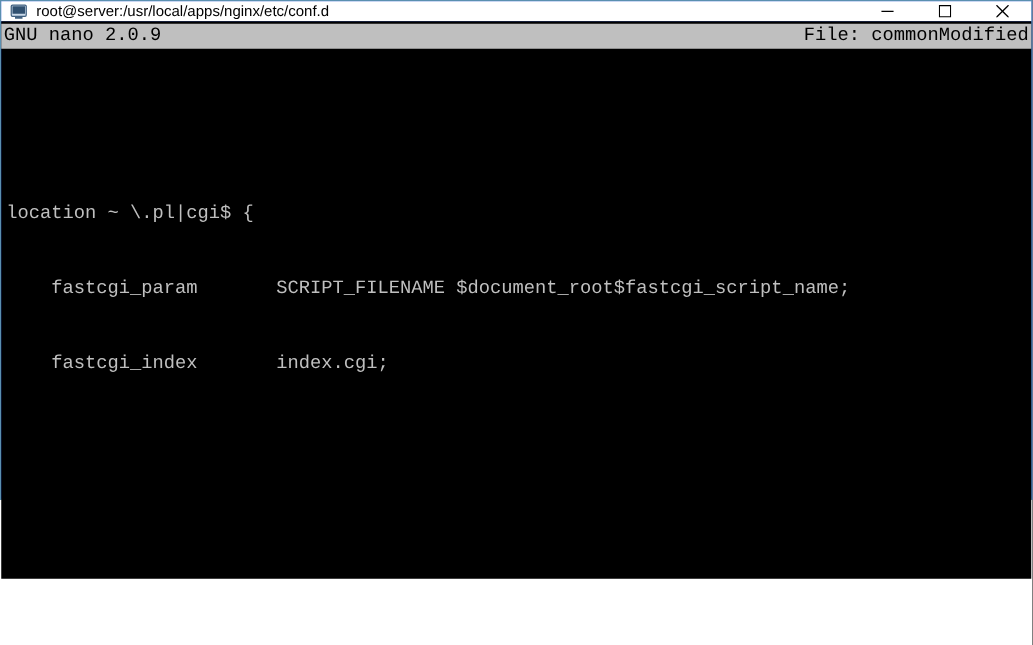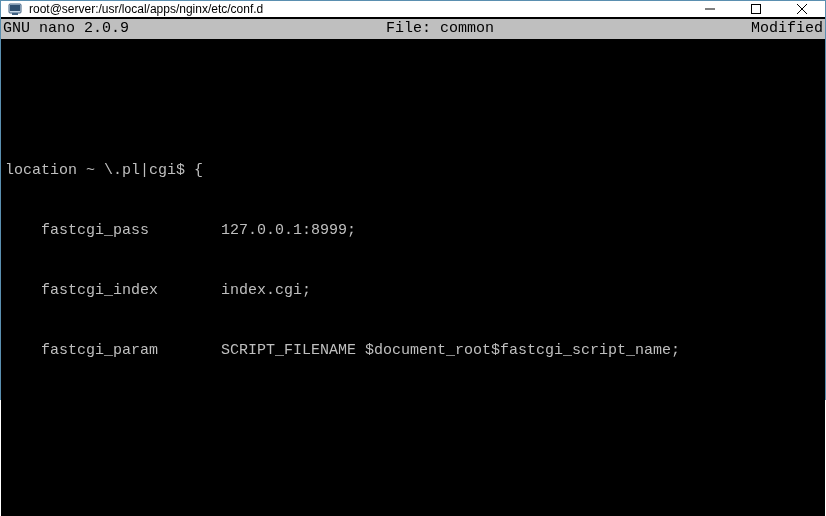--- a/index.html
+++ b/index.html
@@ -6,21 +6,21 @@
   html, body { width: 826px; height: 516px; font-family: "Segoe UI", Tahoma, sans-serif; overflow: hidden; }
   .window { width: 826px; height: 400px; background: #1d4ed8; border: 1px solid #5a8fb0; display: flex; flex-direction: column; }
   .titlebar { height: 30px; background: #fff; display: flex; align-items: center; padding-left: 6px; }
   .title-icon { width: 16px; height: 16px; display: inline-flex; align-items: center; justify-content: center; margin-right: 6px; }
   .title-text { font-size: 12px; color: #000; flex: 1; }
   .win-controls { display: flex; height: 100%; }
   .win-btn { width: 46px; height: 100%; display: flex; align-items: center; justify-content: center; cursor: pointer; }
   .terminal { flex: 1; background: #000; color: #bfbfbf; font-family: "Consolas", "Courier New", monospace; font-size: 15px; line-height: 20px; position: relative; padding-top: 2px; }
   .status-top { height: 20px; background: #bfbfbf; color: #000; display: flex; padding: 0 2px; white-space: pre; }
   .status-top .left { flex: 0 0 auto; text-align: center; }
-  .status-top .center { flex: 1; text-align: center; }
+  .status-top .center { flex: 1; text-align: right; }
   .status-top .right { flex: 0 0 auto; text-align: right; }
   .editor-body { padding: 2px 4px; white-space: pre; min-height: 380px; }
 </style>
 </head>
 <body>
 
 <div class="window">
   <div class="titlebar">
     <span class="title-icon">
       <svg width="16" height="16" viewBox="0 0 16 16">
@@ -54,23 +54,22 @@
     <div class="status-top">
       <span class="left">GNU nano 2.0.9</span>
       <span class="center">File: common</span>
       <span class="right">Modified</span>
     </div>
 
     <div class="editor-body">
       <div></div>
       <div></div>
       <div>location ~ \.pl|cgi$ {</div>
-      <div>    fastcgi_pass        127.0.0.1:8999;</div>
+      <div>    fastcgi_param       SCRIPT_FILENAME $document_root$fastcgi_script_name;</div>
       <div>    fastcgi_index       index.cgi;</div>
-      <div>    fastcgi_param       SCRIPT_FILENAME $document_root$fastcgi_script_name;</div>
       
       
       
       <div></div>
       
     </div>
 
   </div>
 </div>
 

